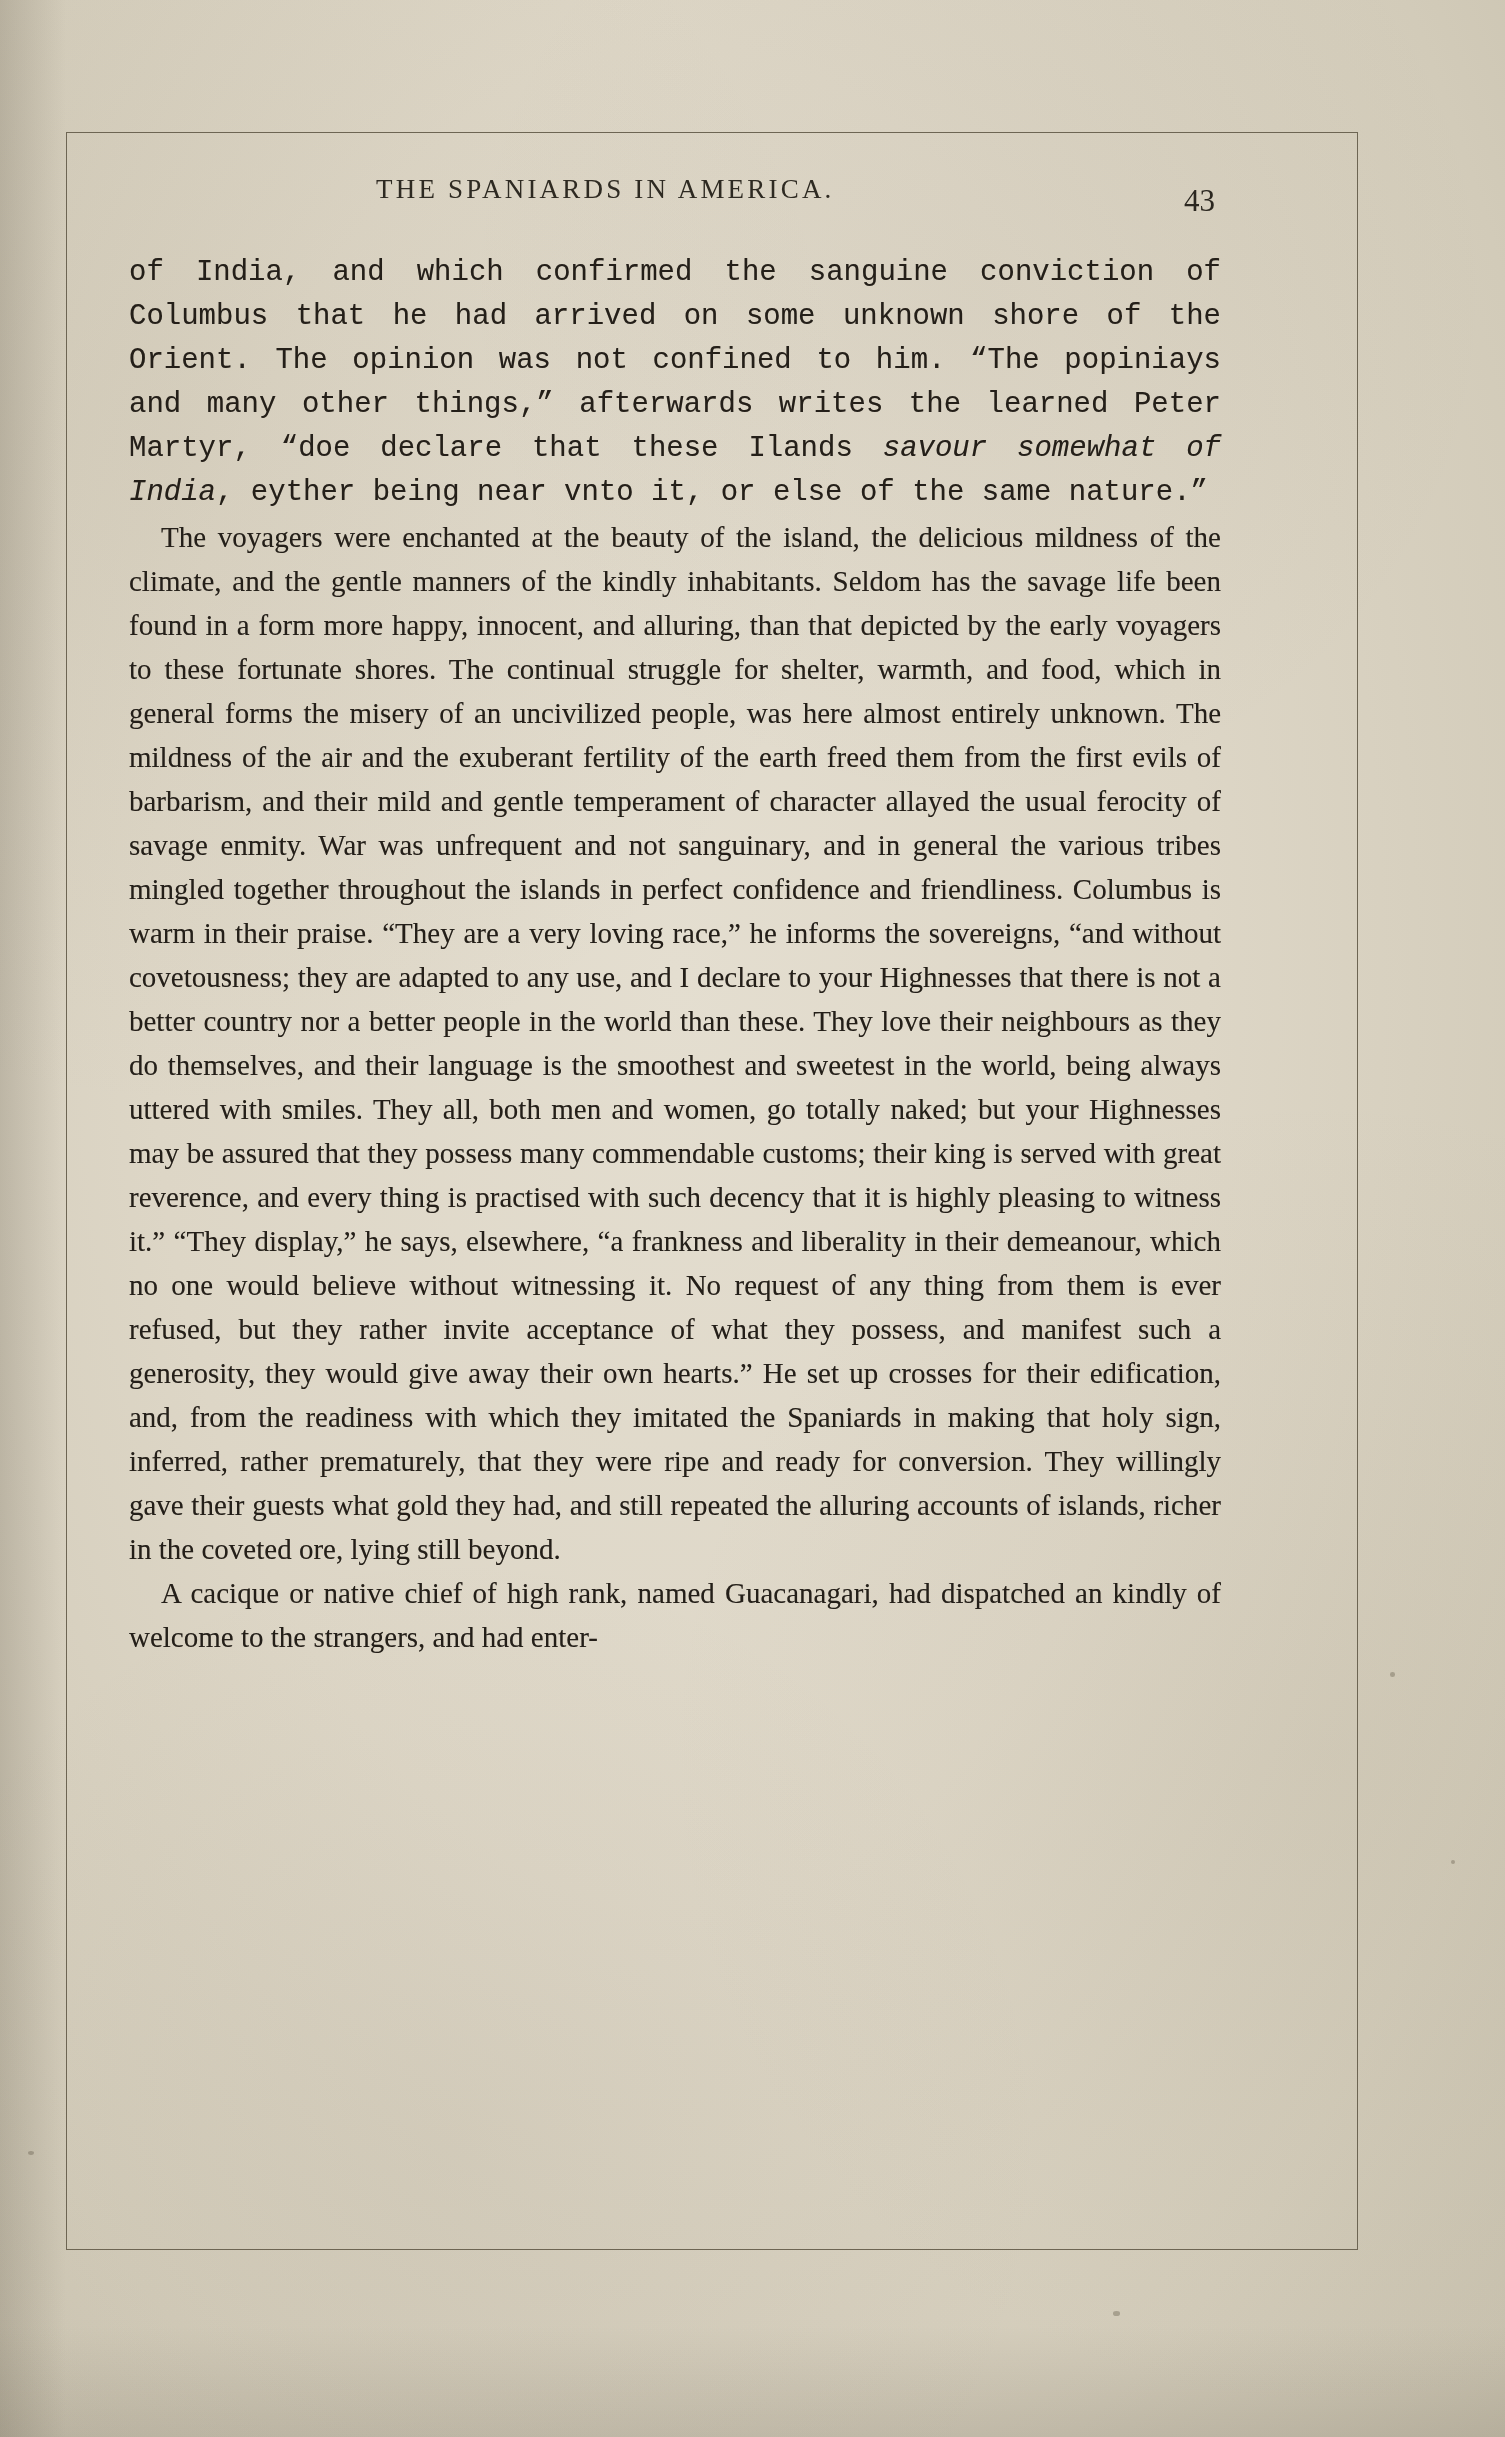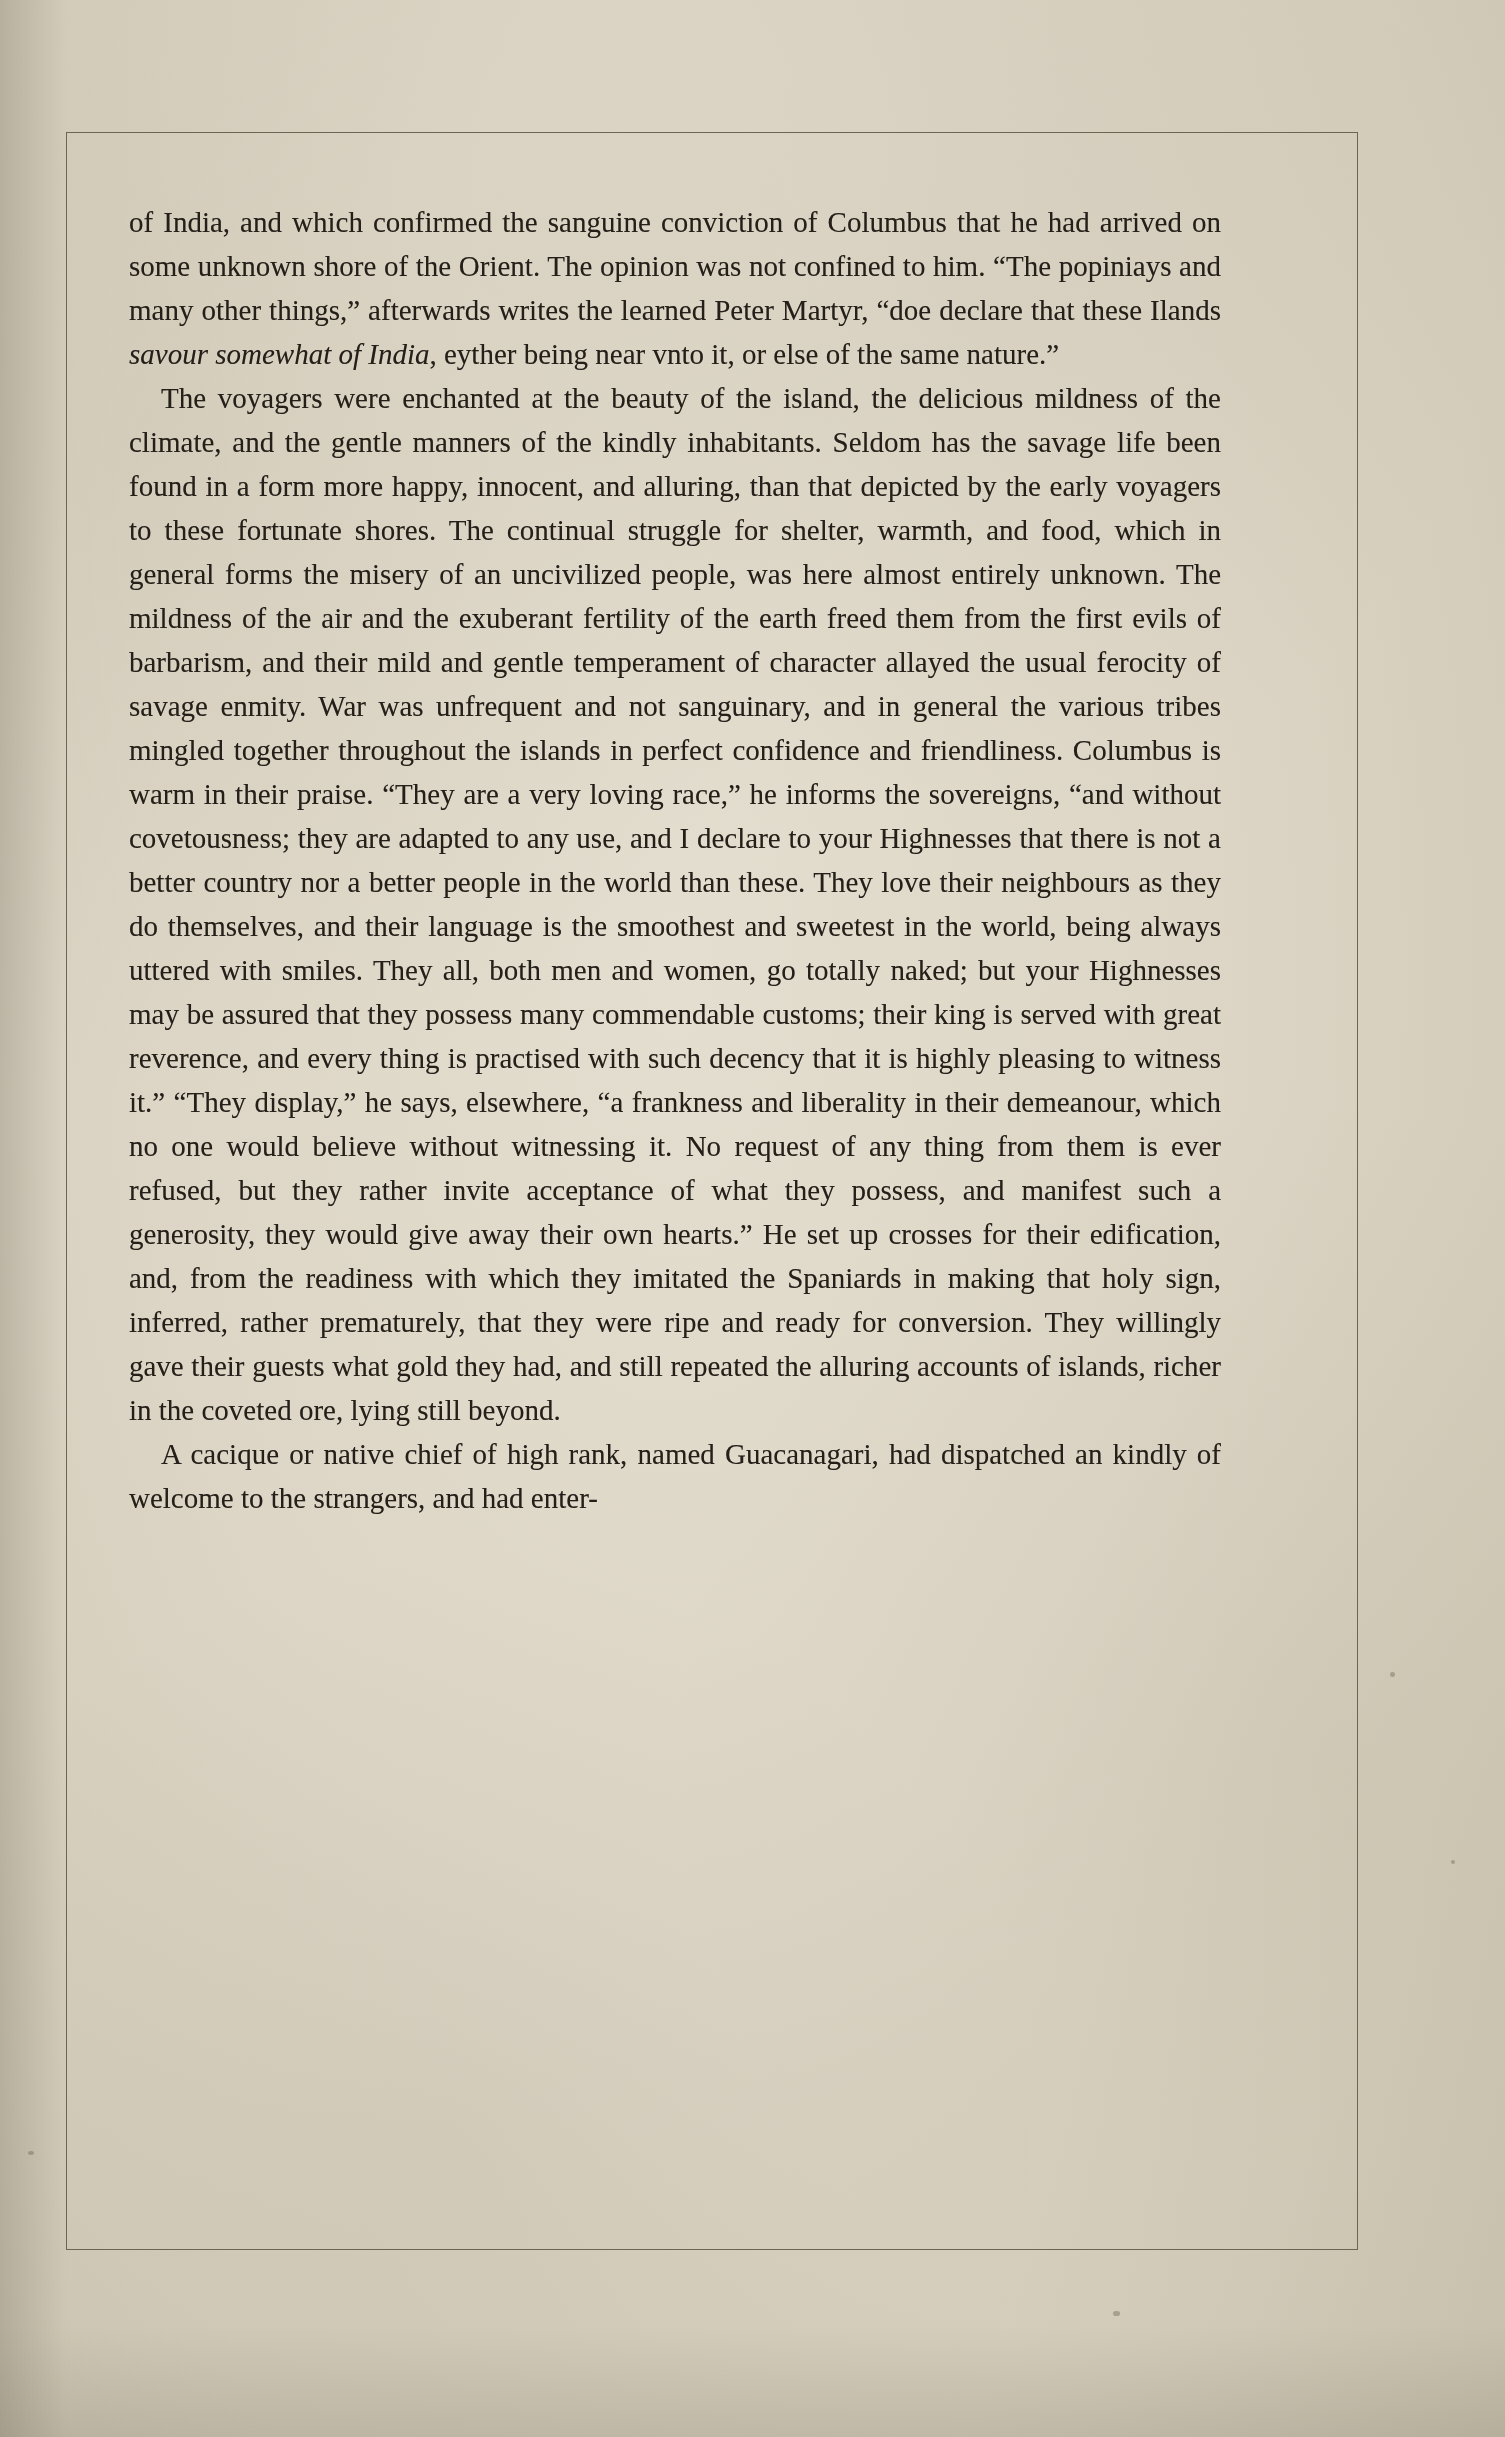--- a/index.html
+++ b/index.html
@@ -79,20 +79,21 @@
     text-align: justify;
     text-justify: inter-word;
     font-family: "Liberation Serif", serif;
   }
   .body-copy p {
     margin: 0;
     text-indent: 32px;
   }
   .body-copy p.first {
     text-indent: 0;
+    font-family: Liberation Mono, monospace;
   }
   .body-copy i {
     font-style: italic;
   }
   
   .body-copy p.first,
   .body-copy p {
     text-shadow: 0 0 0.4px rgba(40,34,26,0.35);
   }
   .edge-shadow-left {
@@ -118,20 +119,24 @@
 </style>
 </head>
 <body>
 
 <div class="page">
   <div class="page-noise"></div>
 
   <div class="border-frame"></div>
 
   <div class="text-block">
+    <div class="running-head">
+      <span class="running-title">THE SPANIARDS IN AMERICA.</span>
+      <span class="page-number">43</span>
+    </div>
     <div class="body-copy">
         <p class="first"><span>of India, and which confirmed the sanguine conviction of Columbus that he had arrived on some unknown shore of the Orient. The opinion was not confined to him. “The popiniays and many other things,” afterwards writes the learned Peter Martyr, “doe declare that these Ilands </span><i>savour somewhat of India</i><span>, eyther being near vnto it, or else of the same nature.”</span></p>
         <p><span>The voyagers were enchanted at the beauty of the island, the delicious mildness of the climate, and the gentle manners of the kindly inhabitants. Seldom has the savage life been found in a form more happy, innocent, and alluring, than that depicted by the early voyagers to these fortunate shores. The continual struggle for shelter, warmth, and food, which in general forms the misery of an uncivilized people, was here almost entirely unknown. The mildness of the air and the exuberant fertility of the earth freed them from the first evils of barbarism, and their mild and gentle temperament of character allayed the usual ferocity of savage enmity. War was unfrequent and not sanguinary, and in general the various tribes mingled together throughout the islands in perfect confidence and friendliness. Columbus is warm in their praise. “They are a very loving race,” he informs the sovereigns, “and without covetousness; they are adapted to any use, and I declare to your Highnesses that there is not a better country nor a better people in the world than these. They love their neighbours as they do themselves, and their language is the smoothest and sweetest in the world, being always uttered with smiles. They all, both men and women, go totally naked; but your Highnesses may be assured that they possess many commendable customs; their king is served with great reverence, and every thing is practised with such decency that it is highly pleasing to witness it.” “They display,” he says, elsewhere, “a frankness and liberality in their demeanour, which no one would believe without witnessing it. No request of any thing from them is ever refused, but they rather invite acceptance of what they possess, and manifest such a generosity, they would give away their own hearts.” He set up crosses for their edification, and, from the readiness with which they imitated the Spaniards in making that holy sign, inferred, rather prematurely, that they were ripe and ready for conversion. They willingly gave their guests what gold they had, and still repeated the alluring accounts of islands, richer in the coveted ore, lying still beyond.</span></p>
         <p><span>A cacique or native chief of high rank, named Guacanagari, had dispatched an kindly of welcome to the strangers, and had enter-</span></p>
       </div>
   </div>
 
   <div class="edge-shadow-left"></div>
   <div class="edge-shadow-bottom"></div>
 

